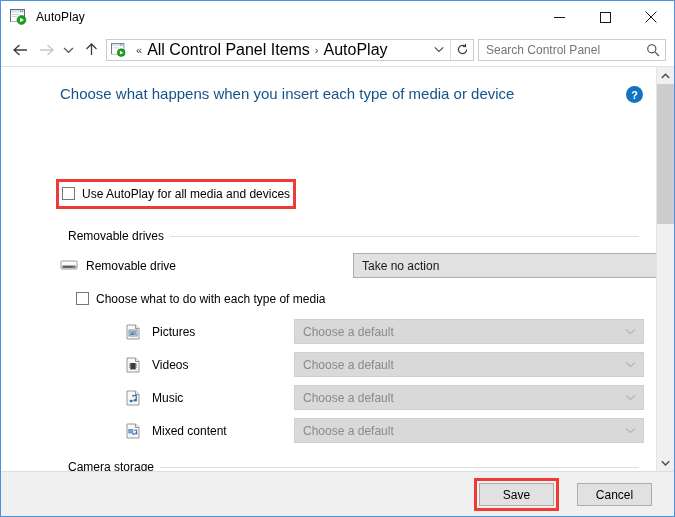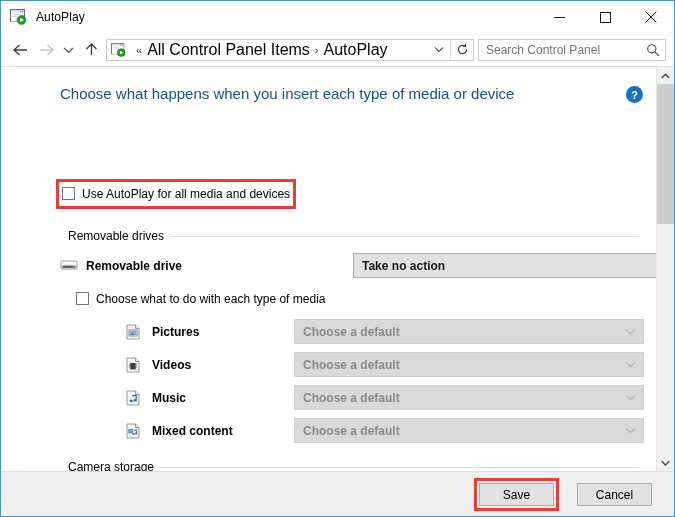--- a/index.html
+++ b/index.html
@@ -247,21 +247,20 @@
     background: #dfdfdf;
   }
 
   .media-row {
     position: absolute;
     left: 59px;
     right: 17px;
     height: 26px;
     display: flex;
     align-items: center;
-    font-weight: bold;
   }
   .row-icon {
     width: 18px;
     height: 16px;
     position: relative;
     flex: 0 0 auto;
   }
   .row-label {
     font-size: 12px;
     color: #000000;

